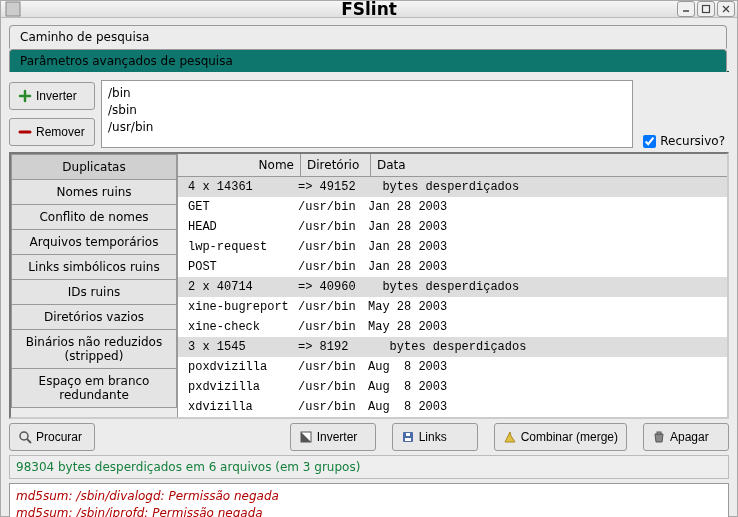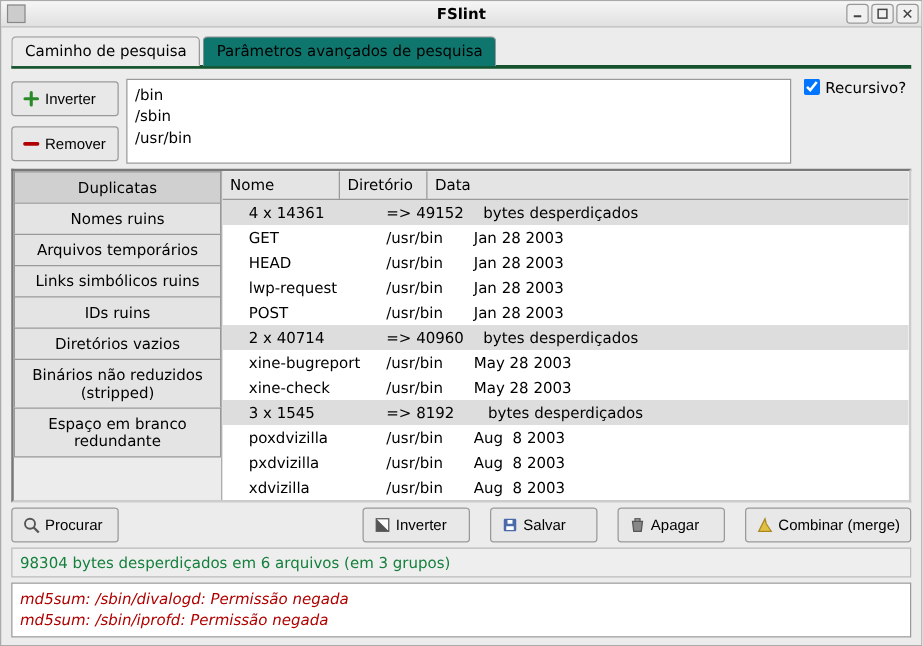--- a/index.html
+++ b/index.html
@@ -31,21 +31,21 @@
 }
 .titlebar .icon-box {
   width: 16px; height: 16px;
   margin-right: 6px;
 }
 .titlebar .title {
   position: absolute;
   left: 0; right: 0;
   text-align: center;
   font-weight: bold;
-  font-size: 12px;
+  font-size: 17px;
   pointer-events: none;
 }
 .win-controls {
   position: absolute;
   right: 2px;
   display: flex;
   gap: 2px;
 }
 .win-btn {
   width: 18px; height: 16px;
@@ -60,22 +60,23 @@
 }
 .content {
   flex: 1;
   padding: 6px 8px;
   display: flex;
   flex-direction: column;
   gap: 4px;
 }
 .tabs {
   display: flex;
-  border-bottom: 3px solid #14532d;
+  border-bottom: 1px solid #14532d;
   margin-bottom: 4px;
+  flex-direction: column;
 }
 .tab {
   padding: 4px 10px;
   border: 1px solid #999;
   border-bottom: none;
   background: #0f766e;
   border-radius: 4px 4px 0 0;
   margin-right: 2px;
   cursor: pointer;
   position: relative;
@@ -114,21 +115,21 @@
   flex: 1;
   background: #fff;
   border: 1px solid #999;
   padding: 4px 6px;
   font-size: 12px;
   line-height: 1.4;
   overflow: auto;
 }
 .recursive-box {
   display: flex;
-  align-items: flex-start;
+  align-items: flex-end;
   gap: 4px;
   padding: 0 4px;
 }
 .recursive-box input { cursor: pointer; }
 .main-frame {
   flex: 1;
   border: 2px inset #ccc;
   display: flex;
   background: #ececec;
   min-height: 240px;
@@ -162,31 +163,32 @@
 .thead {
   display: flex;
   background: #e4e4e4;
   border-bottom: 1px solid #999;
 }
 .th {
   padding: 4px 6px;
   border-right: 1px solid #999;
   font-size: 12px;
 }
-.th.c1 { width: 94px; }
+.th.c1 { width: 123px; text-align: right; }
 .th.c2 { width: 70px; }
 .th.c3 { flex: 1; border-right: none; }
 .tbody {
   flex: 1;
   overflow: auto;
   font-size: 12px;
 }
 .trow {
   display: flex;
-  padding: 2px 15px;
+  padding: 2px 4px;
+  font-family: Liberation Mono, monospace;
 }
 .trow.group {
   background: #dddddd;
 }
 .td {
   padding: 1px 6px;
   white-space: pre;
 }
 .td.c1 { width: 110px; }
 .td.c2 { width: 70px; }
@@ -281,20 +283,21 @@
       <label class="recursive-box">
         <input type="checkbox" checked="" style="">
         <span>Recursivo?</span>
       </label>
     </div>
 
     <div class="main-frame">
       <div class="type-list" id="type-list">
           <div class="type-item active">Duplicatas</div>
           <div class="type-item">Nomes ruins</div>
+          <div class="type-item">Conflito de nomes</div>
           <div class="type-item">Arquivos temporários</div>
           <div class="type-item">Links simbólicos ruins</div>
           <div class="type-item">IDs ruins</div>
           <div class="type-item">Diretórios vazios</div>
           <div class="type-item">Binários não reduzidos (stripped)</div>
           <div class="type-item">Espaço em branco redundante</div>
         </div>
       <div class="results-table">
         <div class="thead">
           <div class="th c1">Nome</div>
@@ -387,39 +390,39 @@
         <span>Inverter</span>
       </button>
       <button class="btn">
         <span class="icon">
           <svg viewBox="0 0 14 14">
               <rect x="2" y="2" width="10" height="10" fill="#4a6aaa" rx="1"></rect>
               <rect x="4" y="8" width="6" height="3" fill="#fff"></rect>
               <rect x="5" y="3" width="4" height="3" fill="#fff"></rect>
             </svg>
         </span>
-        <span>Salvar</span>
+        <span>Links</span>
+      </button>
+      <button class="btn">
+        <span class="icon">
+          <svg viewBox="0 0 14 14">
+              <path d="M2 12 L7 2 L8 6 L12 12 Z" fill="#e0c040" stroke="#aa8820"></path>
+            </svg>
+        </span>
+        <span>Combinar (merge)</span>
       </button>
       <button class="btn">
         <span class="icon">
           <svg viewBox="0 0 14 14">
               <path d="M3 4h8l-1 8H4z" fill="#888" stroke="#555"></path>
               <rect x="5" y="2" width="4" height="2" fill="#aaa" stroke="#555"></rect>
             </svg>
         </span>
         <span>Apagar</span>
       </button>
-      <button class="btn">
-        <span class="icon">
-          <svg viewBox="0 0 14 14">
-              <path d="M2 12 L7 2 L8 6 L12 12 Z" fill="#e0c040" stroke="#aa8820"></path>
-            </svg>
-        </span>
-        <span>Combinar (merge)</span>
-      </button>
     </div>
 
     <div class="status-bar">98304 bytes desperdiçados em 6 arquivos (em 3 grupos)</div>
 
     <div class="error-box" id="error-box">
         <div class="error-line">md5sum: /sbin/divalogd: Permissão negada</div>
         <div class="error-line">md5sum: /sbin/iprofd: Permissão negada</div>
       </div>
   </div>
 </div>

